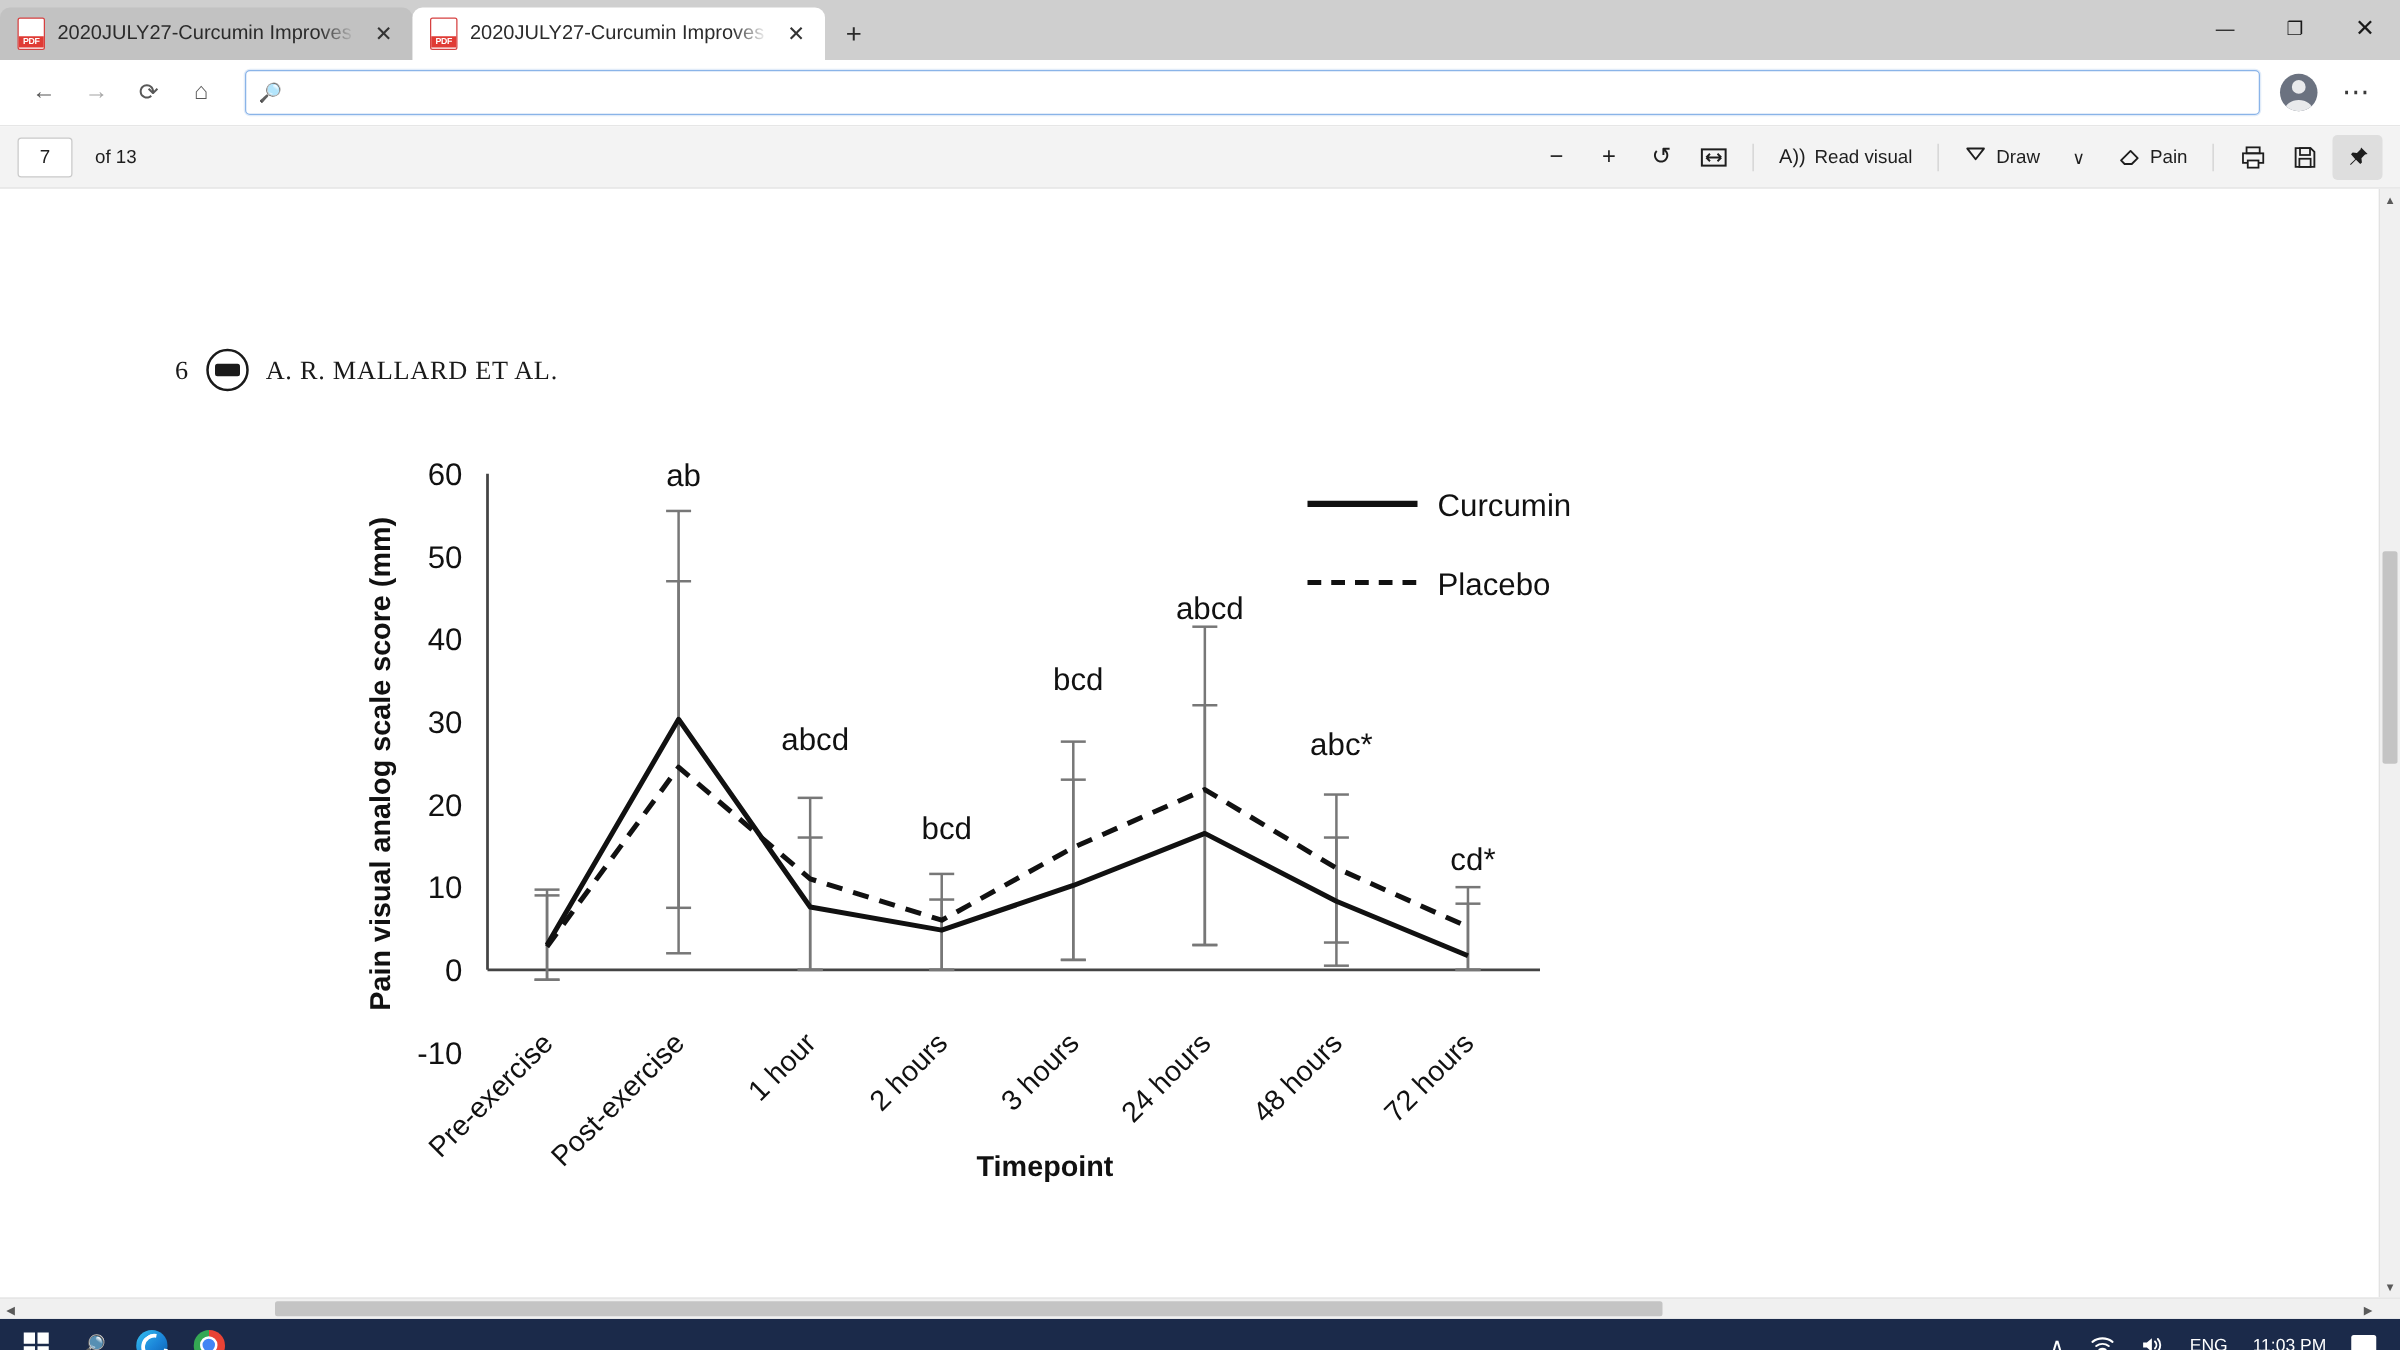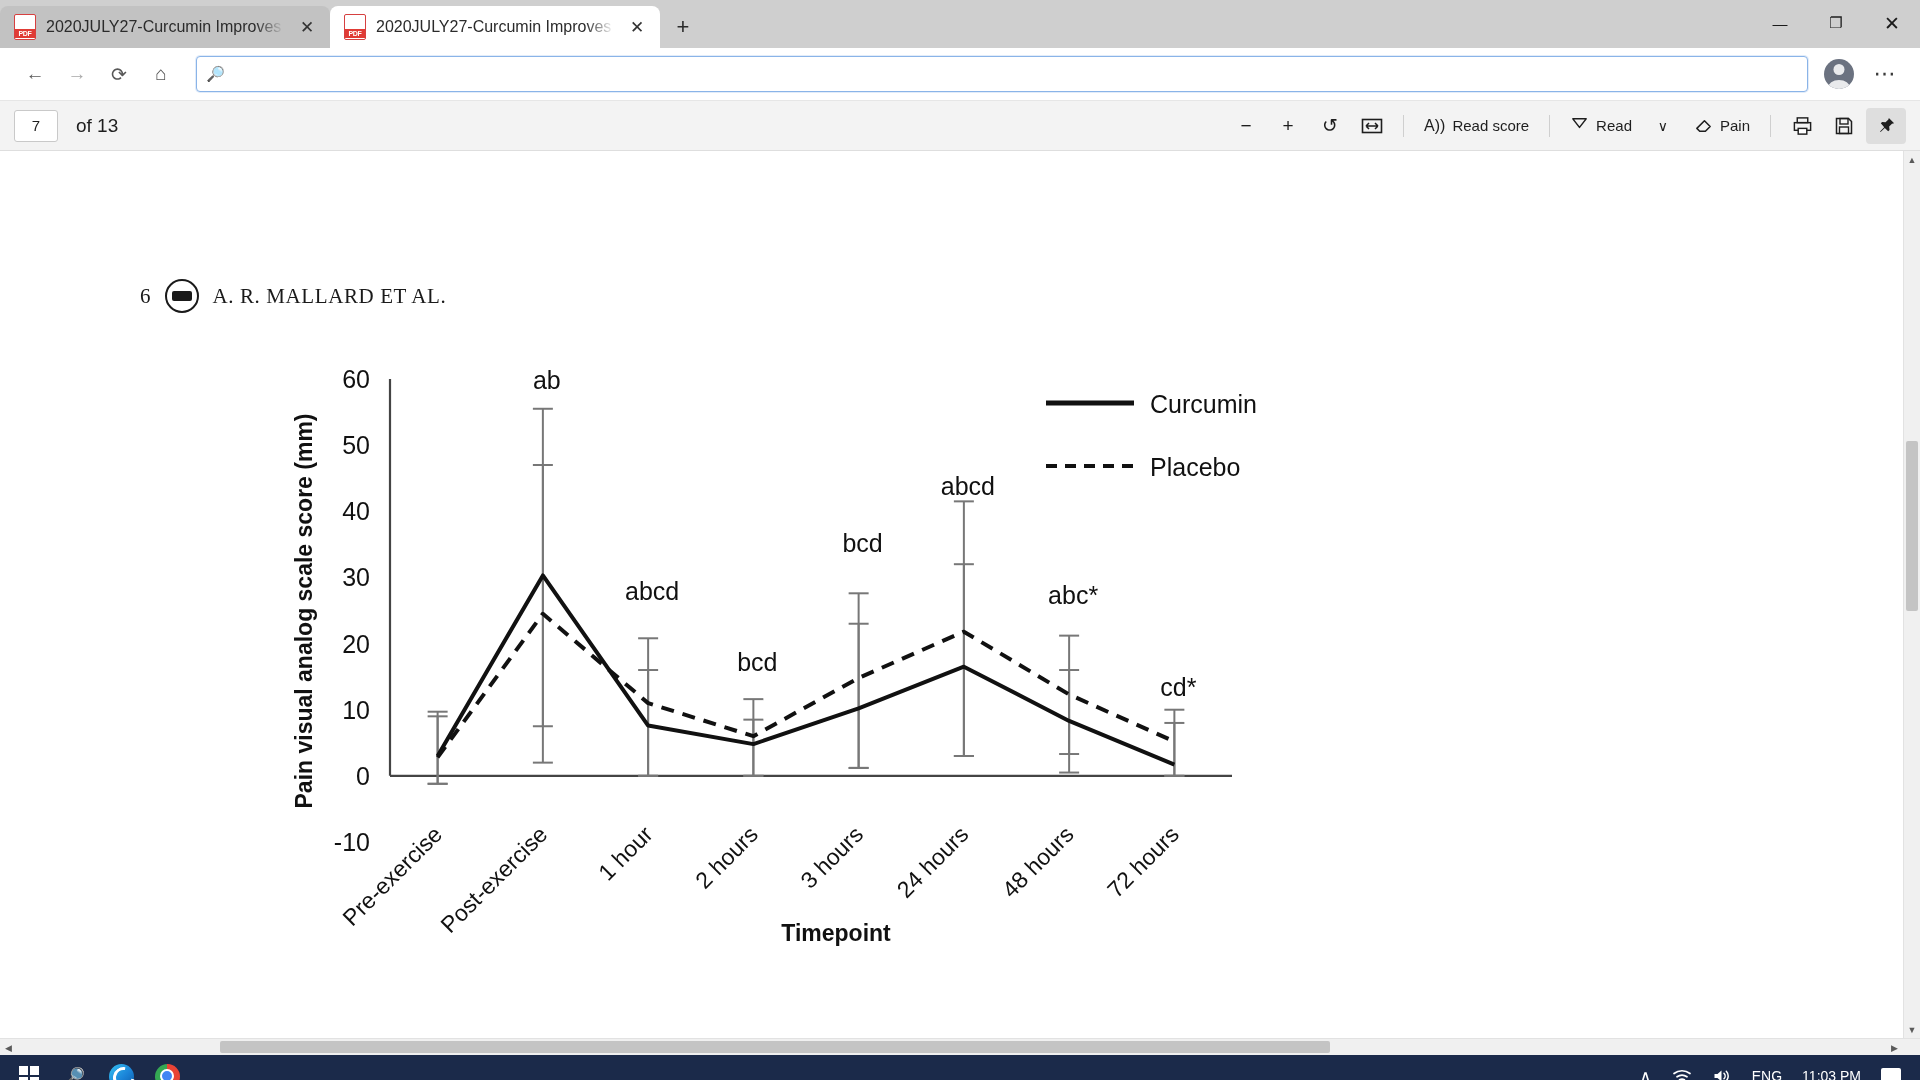--- a/index.html
+++ b/index.html
@@ -91,21 +91,21 @@
   .pdfbar {
     height: 50px; background: #f3f3f3; border-bottom: 1px solid #dedede;
     display: flex; align-items: center; padding: 0 14px; gap: 2px;
     font-size: 15px; color: #1e1e1e;
   }
   .pagebox {
     width: 44px; height: 32px; background: #fff; border: 1px solid #c9c9c9;
     border-radius: 3px; text-align: center; font-size: 15px; color: #1e1e1e;
     font-family: "Liberation Sans", sans-serif; outline: 0;
   }
-  .pagetotal { margin-left: 16px; color: #1e1e1e; font-size: 19px; }
+  .pagetotal { margin-left: 16px; color: #1e1e1e; font-size: 15px; }
   .spacer { flex: 1; }
   .tbtn {
     height: 36px; min-width: 40px; padding: 0 9px; border-radius: 4px;
     display: flex; align-items: center; justify-content: center; gap: 7px;
     color: #1e1e1e; font-size: 15px; white-space: nowrap;
   }
   .tbtn.pinned { background: #dedede; }
   .tsep { width: 1px; height: 22px; background: #cfcfcf; margin: 0 9px; }
   .glyph { font-size: 19px; line-height: 1; }
 
@@ -272,30 +272,30 @@
     <svg width="22" height="18" viewBox="0 0 22 18">
       <rect x="1.5" y="2.5" width="19" height="13" fill="none" stroke="#1e1e1e" stroke-width="1.6"></rect>
       <path d="M5 9h12M5 9l3-3M5 9l3 3M17 9l-3-3M17 9l-3 3" fill="none" stroke="#1e1e1e" stroke-width="1.5"></path>
     </svg>
   </div>
 
   <div class="tsep"></div>
 
   <div class="tbtn">
     <span class="glyph" style="font-size:16px">A))</span>
-    <span>Read score</span>
+    <span>Read visual</span>
   </div>
 
   <div class="tsep"></div>
 
   <div class="tbtn">
     <svg width="19" height="19" viewBox="0 0 20 20">
       <path d="M3 3h14l-7 9z" fill="none" stroke="#1e1e1e" stroke-width="1.6" stroke-linejoin="round"></path>
     </svg>
-    <span>Read</span>
+    <span>Draw</span>
   </div>
   <div class="tbtn">
     <span class="glyph" style="font-size:14px">∨</span>
   </div>
 
   <div class="tbtn">
     <svg width="19" height="19" viewBox="0 0 20 20">
       <path d="M3 13l8-8 6 6-5 5H6z" fill="none" stroke="#1e1e1e" stroke-width="1.6" stroke-linejoin="round"></path>
     </svg>
     <span>Pain</span>

